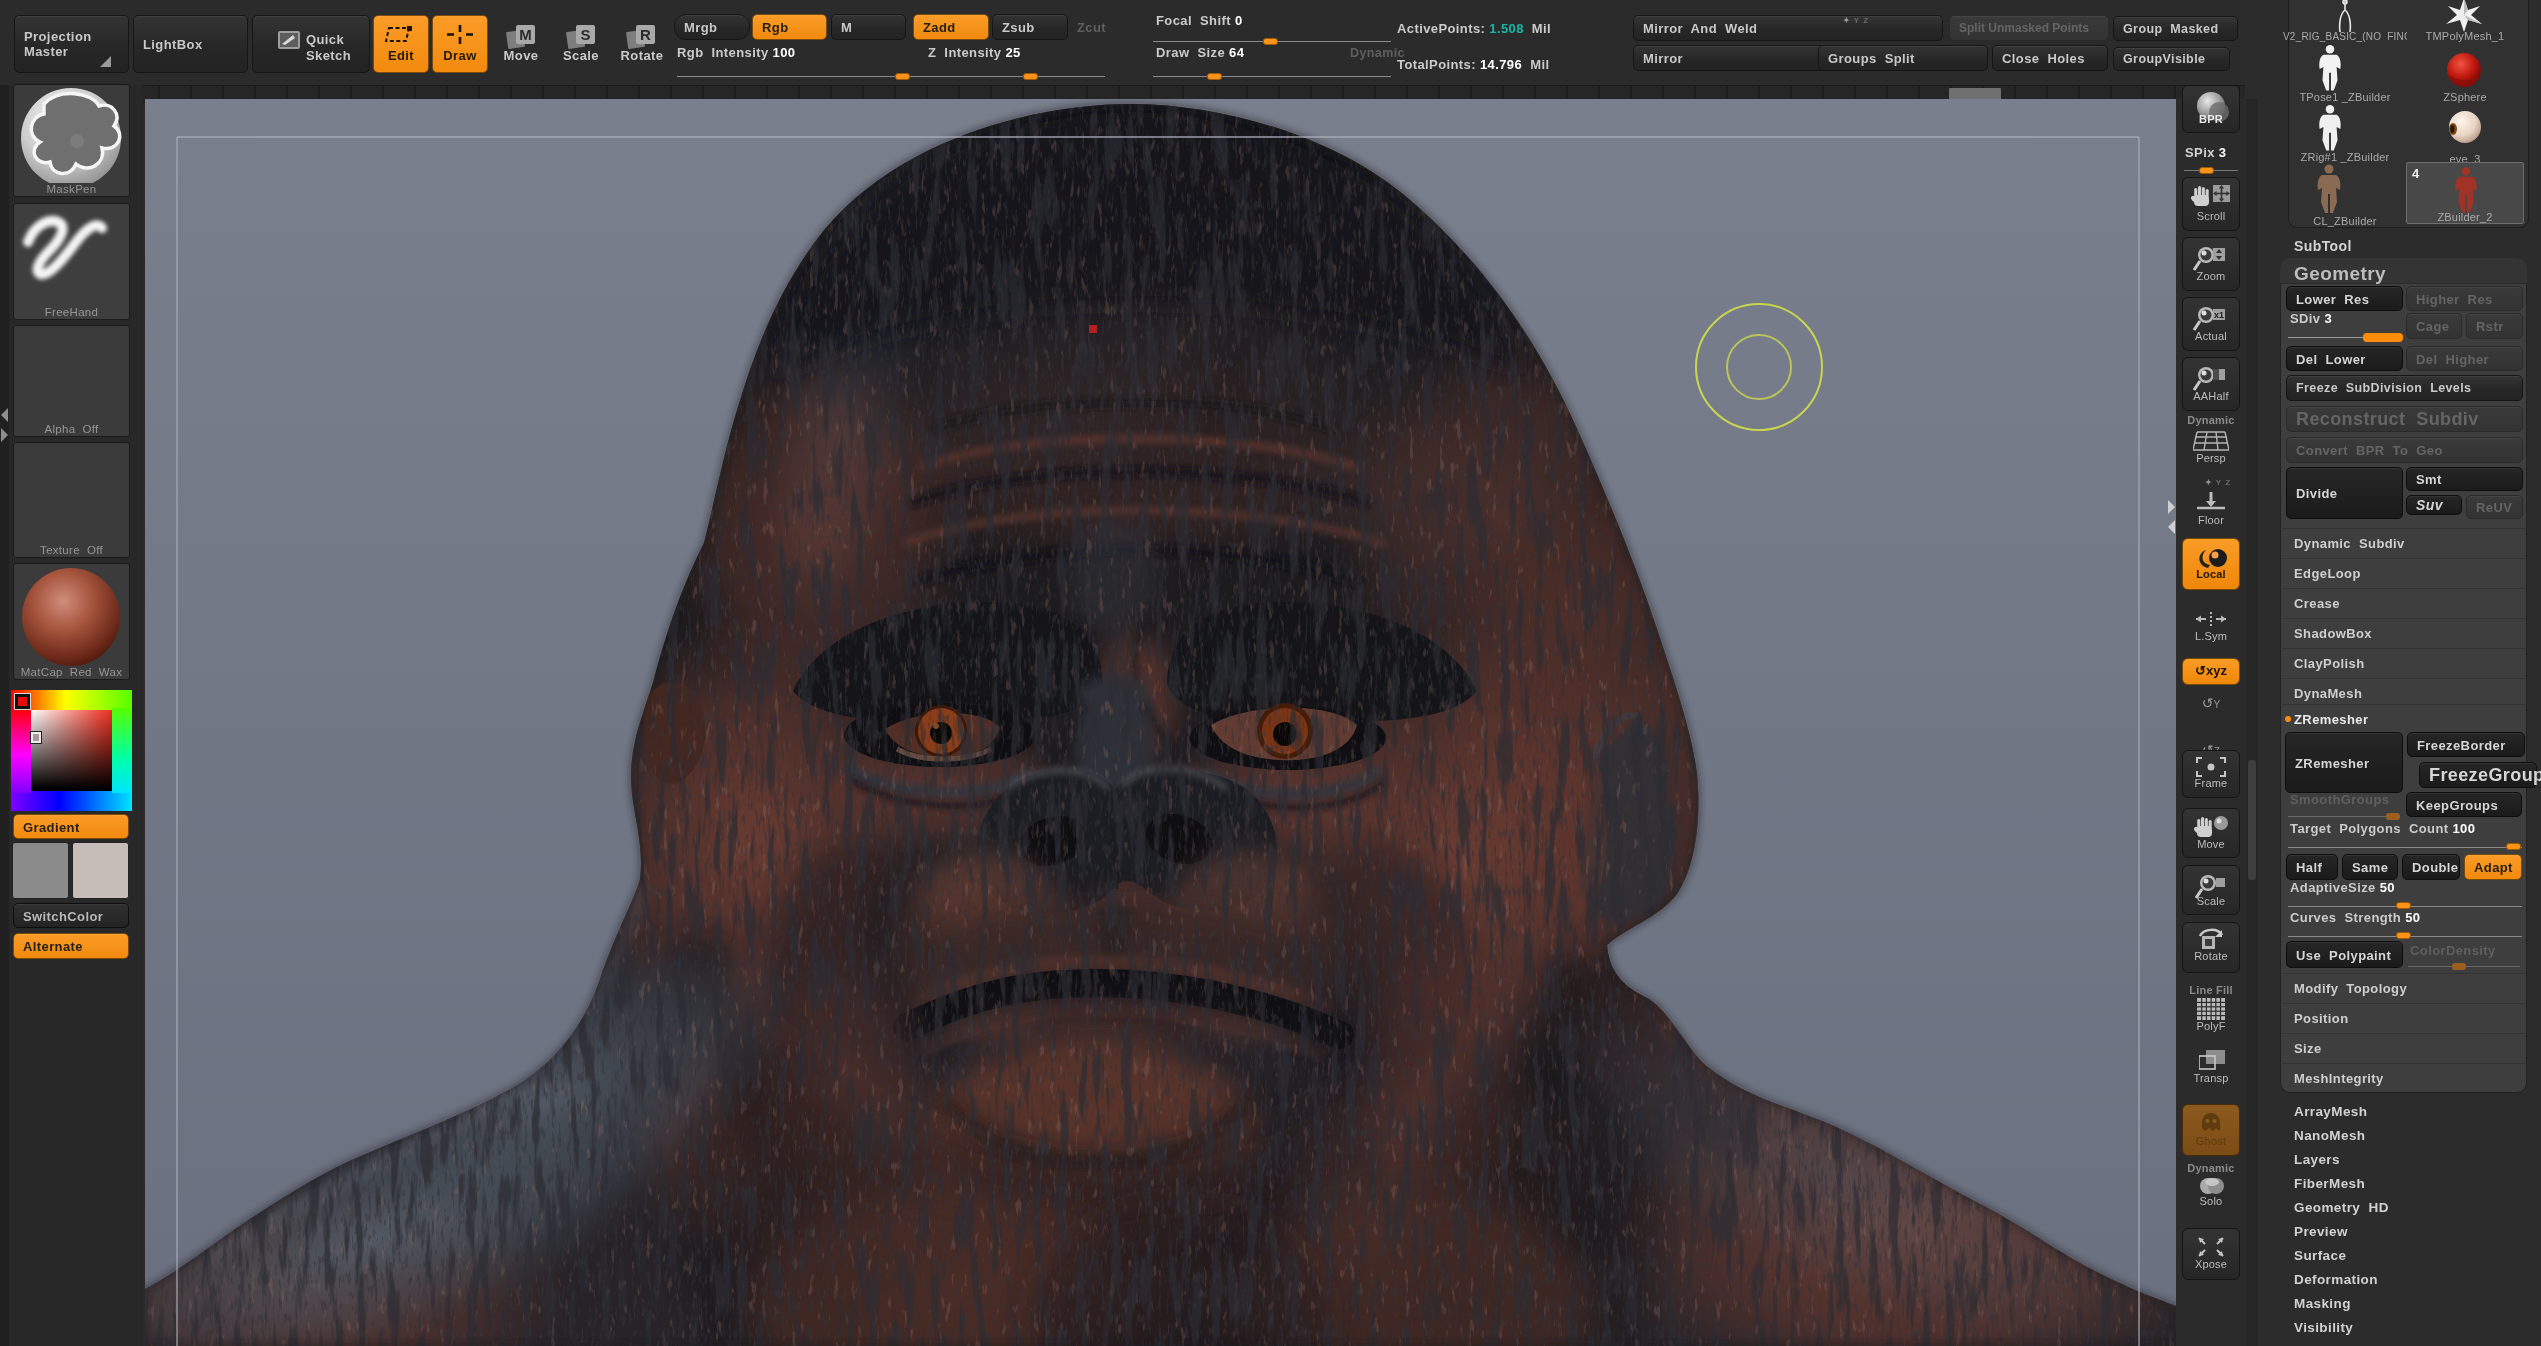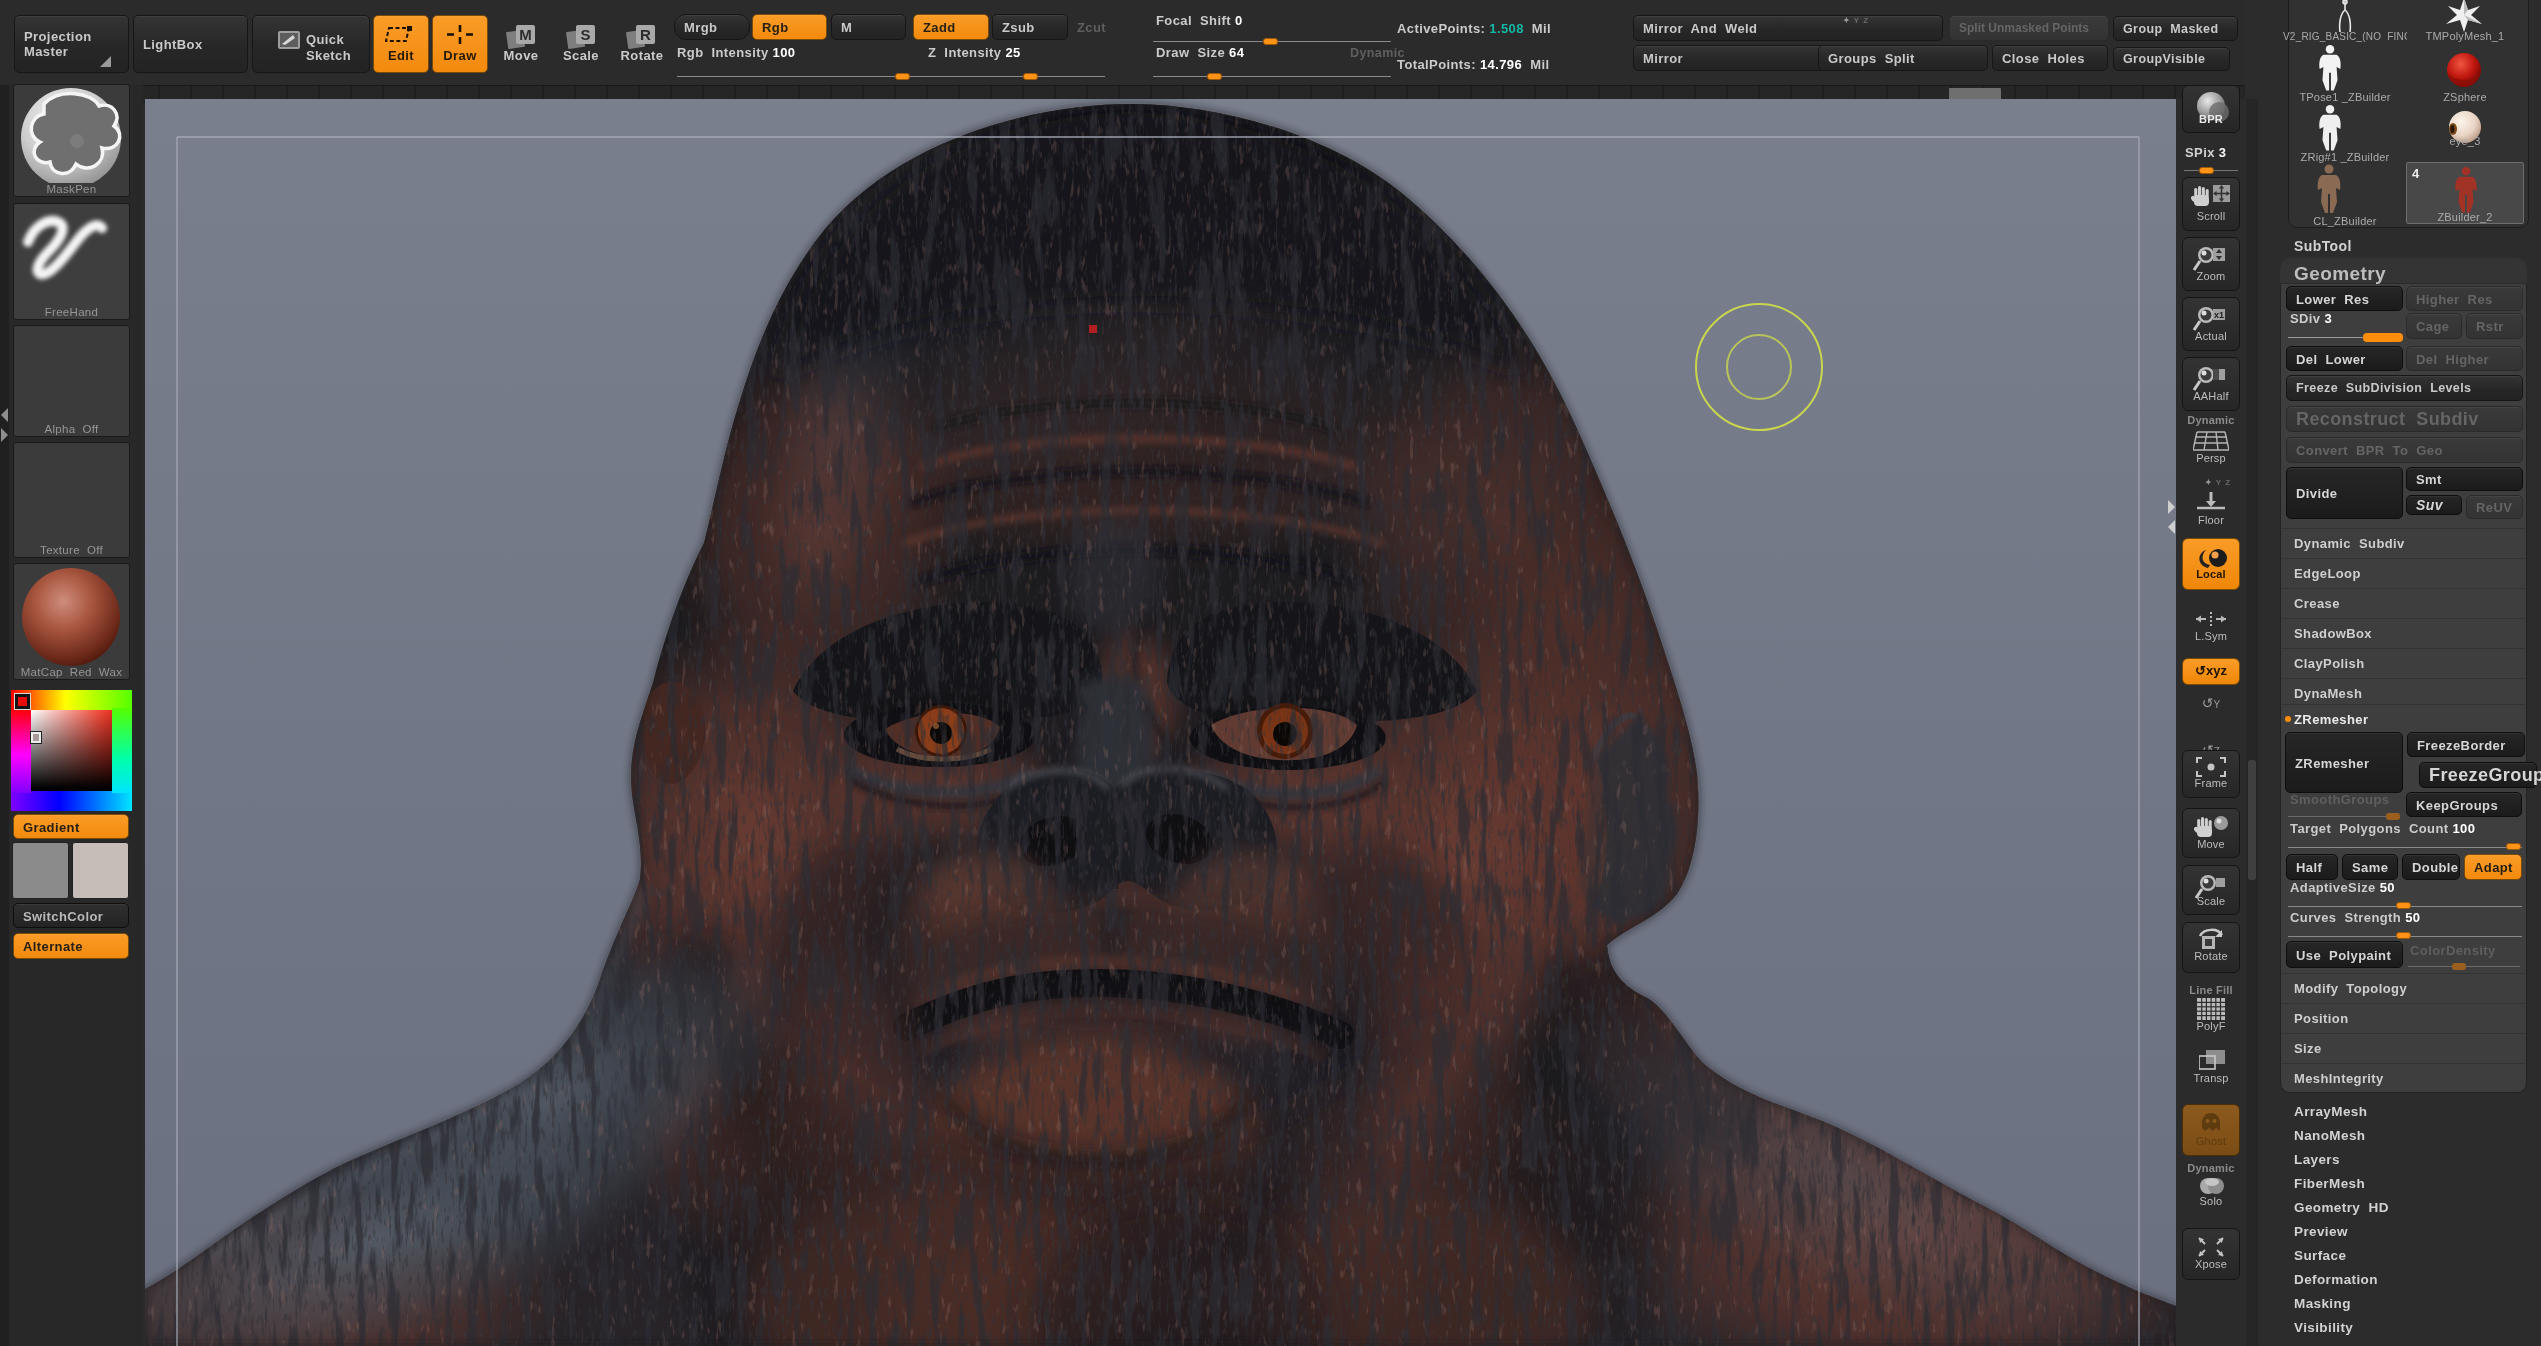--- a/index.html
+++ b/index.html
@@ -679,21 +679,21 @@
         <radialGradient id="eyg" cx="38%" cy="32%" r="75%">
           <stop offset="0" stop-color="#fdf5ea"></stop>
           <stop offset="60%" stop-color="#e8d4c4"></stop>
           <stop offset="100%" stop-color="#b2917e"></stop>
         </radialGradient>
       </defs>
       <circle cx="17" cy="17" r="16" fill="url(#eyg)"></circle>
       <ellipse cx="5" cy="19" rx="4" ry="6" fill="#7a4a1a"></ellipse>
       <ellipse cx="4.4" cy="19" rx="2" ry="4" fill="#2a1505"></ellipse>
     </svg>
-<div class="glab" style="left:2435px;top:135px;width:60px">eye_3</div>
+<div class="glab" style="left:2435px;top:153px;width:60px">eye_3</div>
 <div class="abs" style="left:2406px;top:162px;width:118px;height:62px;background:#484848;border:1px solid #6e6e6e;border-radius:2px"></div>
 <div class="abs" style="left:2412px;top:166px;font-size:13px;color:#efefef;font-weight:bold">4</div>
 <svg class="abs" style="left:2312px;top:164px" width="34" height="50" viewBox="0 0 34 50">
       <g fill="#8a6a52">
         <circle cx="17" cy="5" r="4.5"></circle>
         <path d="M10 11 C6 13 5 20 6 26 L10 24 L9 38 L13 49 L16 49 L16 30 L18 30 L18 49 L21 49 L25 38 L24 24 L28 26 C29 20 28 13 24 11 Z"></path>
       </g>
     </svg>
 <div class="glab" style="left:2285px;top:215px;width:120px">CL_ZBuilder</div>
 <svg class="abs" style="left:2450px;top:166px" width="32" height="48" viewBox="0 0 34 50">

